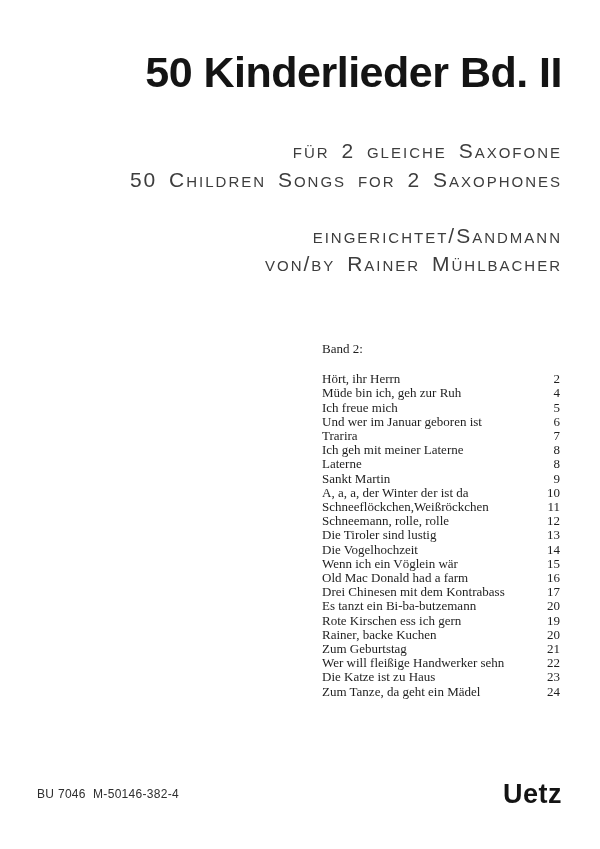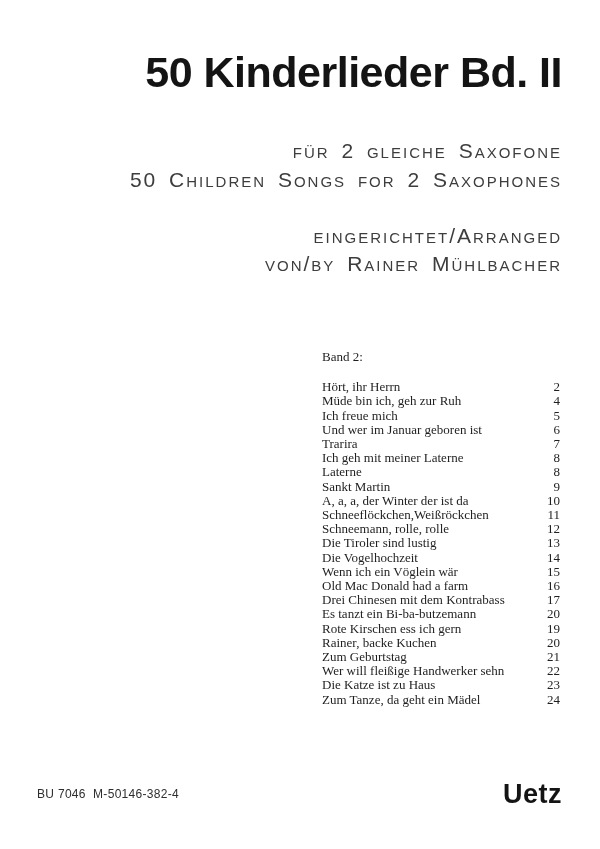--- a/index.html
+++ b/index.html
@@ -56,21 +56,20 @@
     left: 322px;
     right: 40px;
     top: 342px;
     font-family: "Liberation Serif", serif;
     font-size: 13px;
     line-height: 14.2px;
     color: #1e1e1e;
   }
   .toc-heading {
     margin-bottom: 16px;
-    margin-top: 8px;
   }
   .toc-row {
     display: flex;
     justify-content: space-between;
     align-items: baseline;
   }
   .toc-title { text-align: center; }
   .toc-page  { text-align: right; }
 
   
@@ -102,21 +101,21 @@
 <div class="page">
 
   <h1 class="title">50 Kinderlieder Bd. II</h1>
 
   <div class="smallcaps-block subtitle">
     <div>für 2 gleiche Saxofone</div>
     <div>50 Children Songs for 2 Saxophones</div>
   </div>
 
   <div class="smallcaps-block arranger">
-    <div>eingerichtet/Arranged</div>
+    <div>eingerichtet/Sandmann</div>
     <div>von/by Rainer Mühlbacher</div>
   </div>
 
   <div class="toc">
     <div class="toc-heading">Band 2:</div>
     <div class="toc-list">
 
         <div class="toc-row">
           <span class="toc-title">Hört, ihr Herrn</span>
           <span class="toc-page">2</span>

